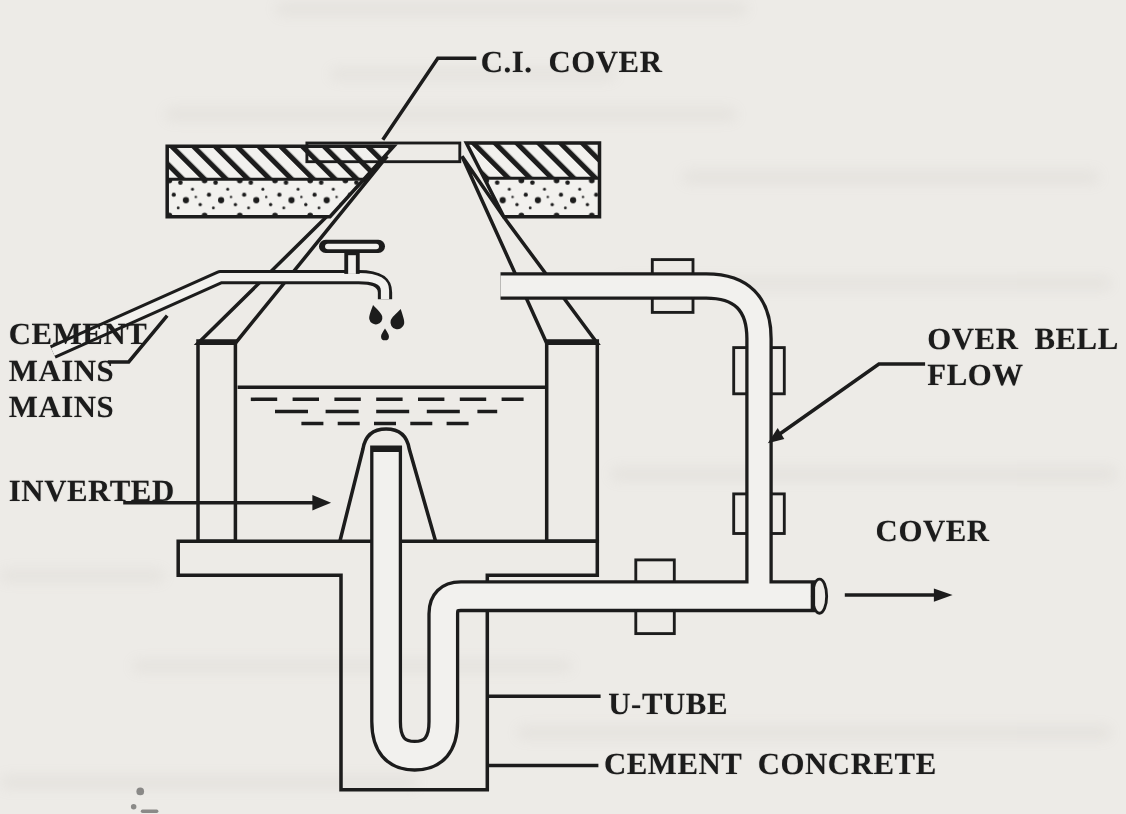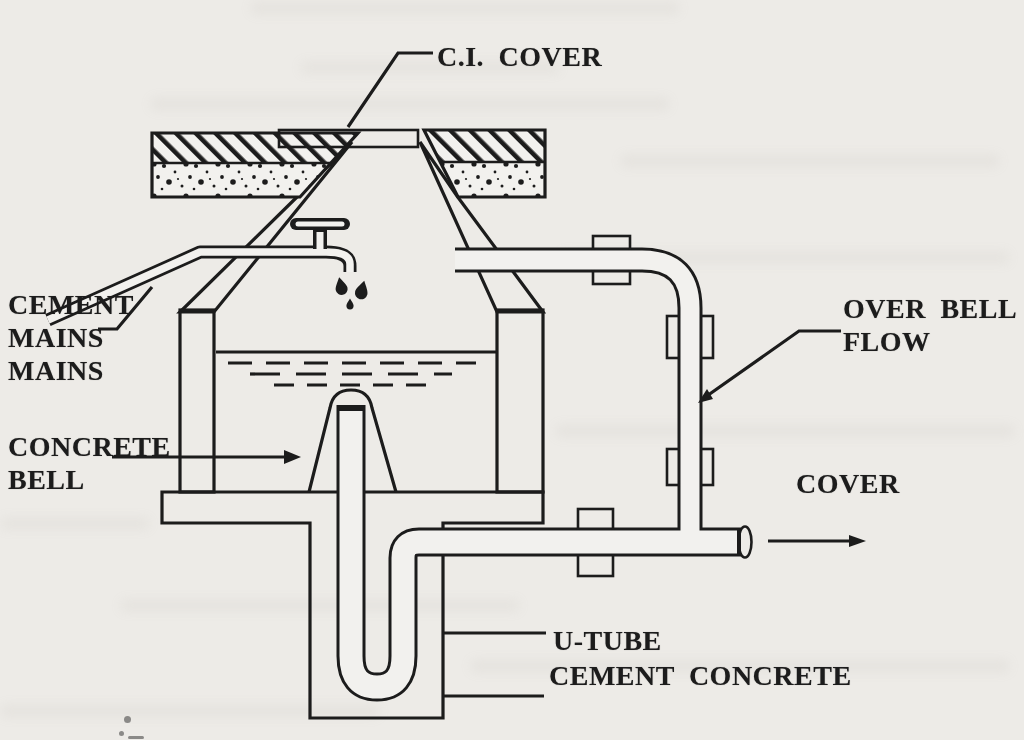--- a/index.html
+++ b/index.html
@@ -179,30 +179,29 @@
 
   <div class="label" style="left:437px;top:40px">C.I. COVER</div>
 
   <div class="label" style="left:8px;top:288px">
     <div>CEMENT</div>
     <div>MAINS</div>
     <div>MAINS</div>
   </div>
 
   <div class="label" style="left:8px;top:430px">
-    <div>CONCRETE</div>
-    <div>BELL</div>
+    <div>INVERTED</div>
   </div>
 
   <div class="label" style="left:843px;top:292px">
     <div>OVER BELL</div>
     <div>FLOW</div>
   </div>
 
   <div class="label lh31" style="left:796px;top:468px">
     <div>COVER</div>
   </div>
 
   <div class="label" style="left:553px;top:624px">U-TUBE</div>
 
-  <div class="label" style="left:549px;top:659px">CEMENT CONCRETE</div>
+  <div class="label" style="left:549px;top:679px">CEMENT CONCRETE</div>
 
 </div>
 
 </body></html>

